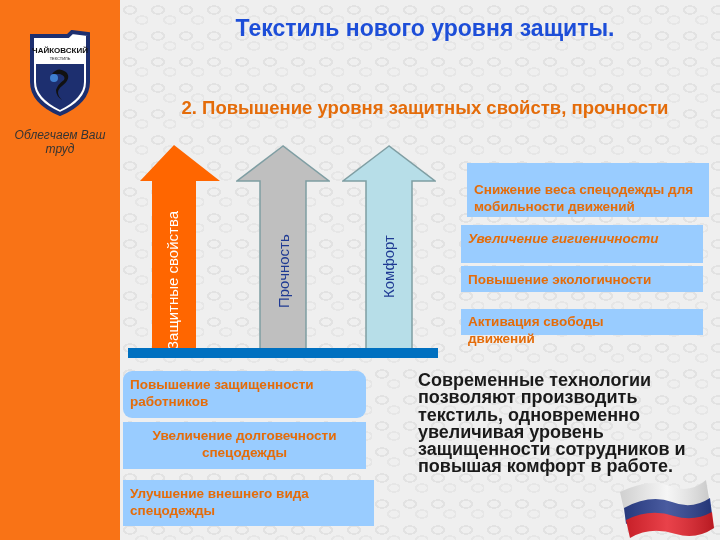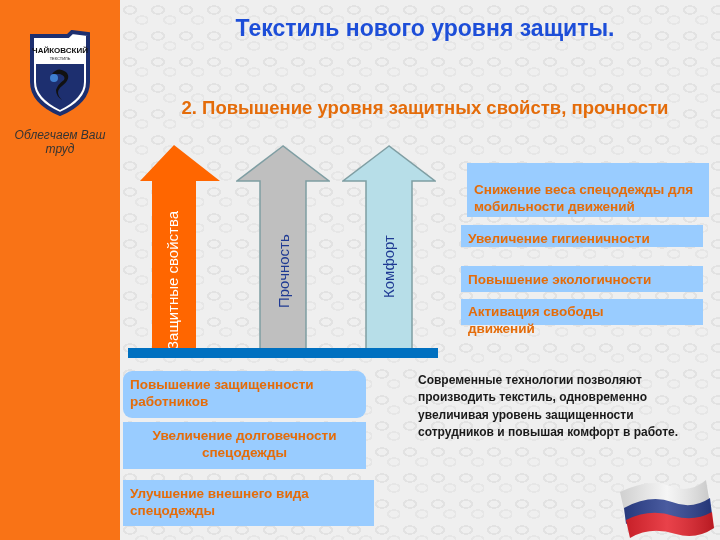--- a/index.html
+++ b/index.html
@@ -42,21 +42,21 @@
   .baseline-bar {
     position:absolute; left:128px; top:348px; width:310px; height:10px; background:#0070c0;
   }
   .box {
     position:absolute; background:#99ccff; color:#e46c0a; font-weight:bold;
     font-size:13.5px; line-height:17px; padding:5px 7px;
   }
   .box.overflow { overflow:visible; }
   .note {
     position:absolute; left:418px; top:372px; width:290px;
-    font-size:12px; line-height:17.3px; font-weight:bold; color:#1a1a1a;
+    font-size:18px; line-height:17.3px; font-weight:bold; color:#1a1a1a;
   }
   .flag { position:absolute; left:610px; top:472px; width:104px; height:68px; }
 </style>
 </head>
 <body>
 
 <div class="pattern"></div>
 
 <div class="left-panel">
   <svg class="logo" viewBox="0 0 64 86">
@@ -96,23 +96,23 @@
 <div class="arrow" style="left:342px;top:145px;width:94px;height:205px;">
   <svg width="94" height="205" viewBox="0 0 94 205">
     <polygon points="47,1 1,36 24,36 24,205 70,205 70,36 93,36" fill="#b7dee8" stroke="#7f9ea3" stroke-width="1.5"></polygon>
   </svg>
   <div class="arrow-label" style="left:38px;top:153px;color:#1f3a93;">Комфорт</div>
 </div>
 
 <div class="baseline-bar"></div>
 
 <div class="box" style="left:461px;top:163px;width:242px;height:54px;padding-top:18px;margin-left:6px;">Снижение веса спецодежды для мобильности движений</div>
-<div class="box" style="left:461px;top:225px;width:242px;height:22px;">Увеличение гигиеничности</div>
+<div class="box" style="left:461px;top:225px;width:242px;height:38px;font-style:italic;">Увеличение гигиеничности</div>
 <div class="box" style="left:461px;top:266px;width:242px;height:26px;">Повышение экологичности</div>
-<div class="box overflow" style="left:461px;top:299px;width:242px;height:26px;padding-top:4px;padding-right:80px;">Активация свободы движений</div>
+<div class="box overflow" style="left:461px;top:309px;width:242px;height:26px;padding-top:4px;padding-right:80px;">Активация свободы движений</div>
 
 <div class="box" style="left:123px;top:371px;width:243px;height:47px;border-radius:9px;">Повышение защищенности работников</div>
 <div class="box" style="left:123px;top:422px;width:243px;height:47px;text-align:center;">Увеличение долговечности спецодежды</div>
 <div class="box" style="left:123px;top:480px;width:251px;height:46px;">Улучшение внешнего вида спецодежды</div>
 
 <div class="note">Современные технологии позволяют производить текстиль, одновременно увеличивая уровень защищенности сотрудников и  повышая комфорт в работе.</div>
 
 <svg class="flag" viewBox="0 0 104 68">
   <defs>
     <linearGradient id="shade" x1="0" y1="0" x2="1" y2="0">

